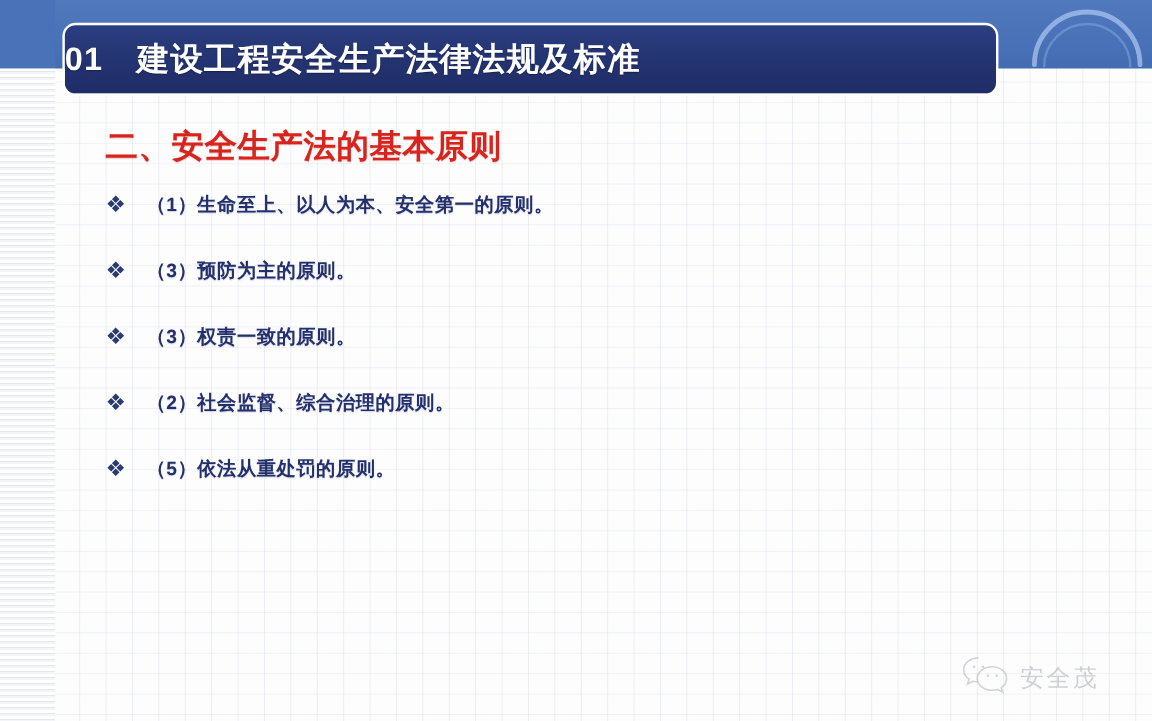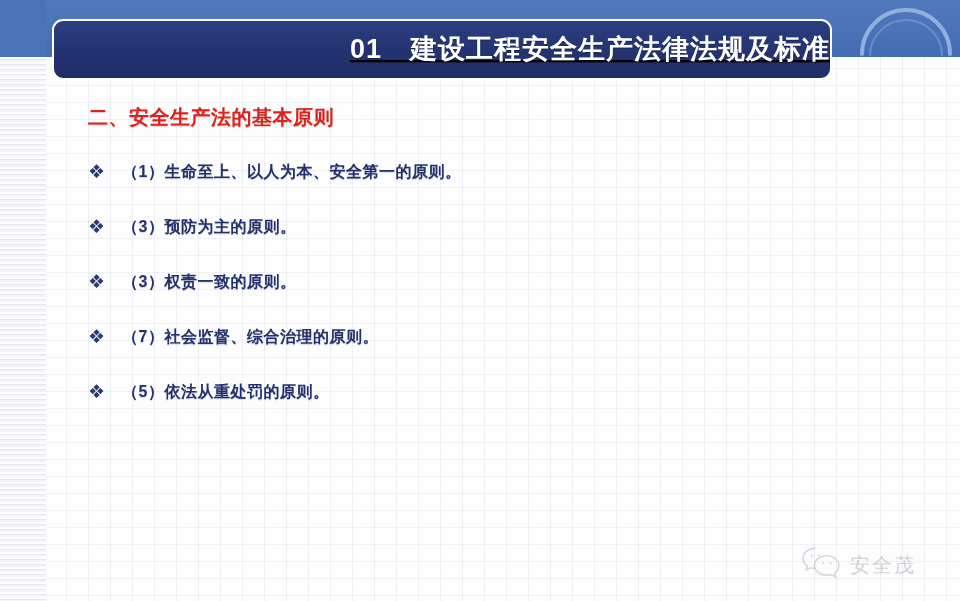--- a/index.html
+++ b/index.html
@@ -94,22 +94,21 @@
     left: 52px;
     top: 19px;
     width: 780px;
     height: 61px;
     border-radius: 11px;
     background: linear-gradient(to bottom, #2b3e80 0%, #243472 50%, #1f2d66 100%);
     border: 2.5px solid #ffffff;
     box-sizing: border-box;
     display: flex;
     align-items: center;
-    justify-content: flex-end;
-    text-decoration: underline;
+    justify-content: flex-start;
   }
   .title-text {
     color: #ffffff;
     font-size: 27px;
     font-weight: bold;
     letter-spacing: 1px;
     white-space: pre;
     line-height: 1;
     text-shadow: 0 1px 1px rgba(0,0,0,0.35);
   }
@@ -120,21 +119,21 @@
     left: 0;
     top: 88px;
     width: 960px;
     height: 420px;
   }
 
   .section-heading {
     position: absolute;
     left: 88px;
     top: 16px;
-    font-size: 20px;
+    font-size: 27px;
     font-weight: bold;
     color: #d8241c;
     letter-spacing: 0.5px;
     text-shadow: 0 1px 1px rgba(160,60,50,0.28);
     white-space: nowrap;
   }
 
   .bullet-list {
     position: absolute;
     left: 88px;
@@ -231,21 +230,21 @@
         <span class="bullet-text">（3）预防为主的原则。</span>
       </div>
 
       <div class="bullet-row">
         <span class="bullet-mark">❖</span>
         <span class="bullet-text">（3）权责一致的原则。</span>
       </div>
 
       <div class="bullet-row">
         <span class="bullet-mark">❖</span>
-        <span class="bullet-text">（7）社会监督、综合治理的原则。</span>
+        <span class="bullet-text">（2）社会监督、综合治理的原则。</span>
       </div>
 
       <div class="bullet-row">
         <span class="bullet-mark">❖</span>
         <span class="bullet-text">（5）依法从重处罚的原则。</span>
       </div>
 
     </div>
   </div>
 

